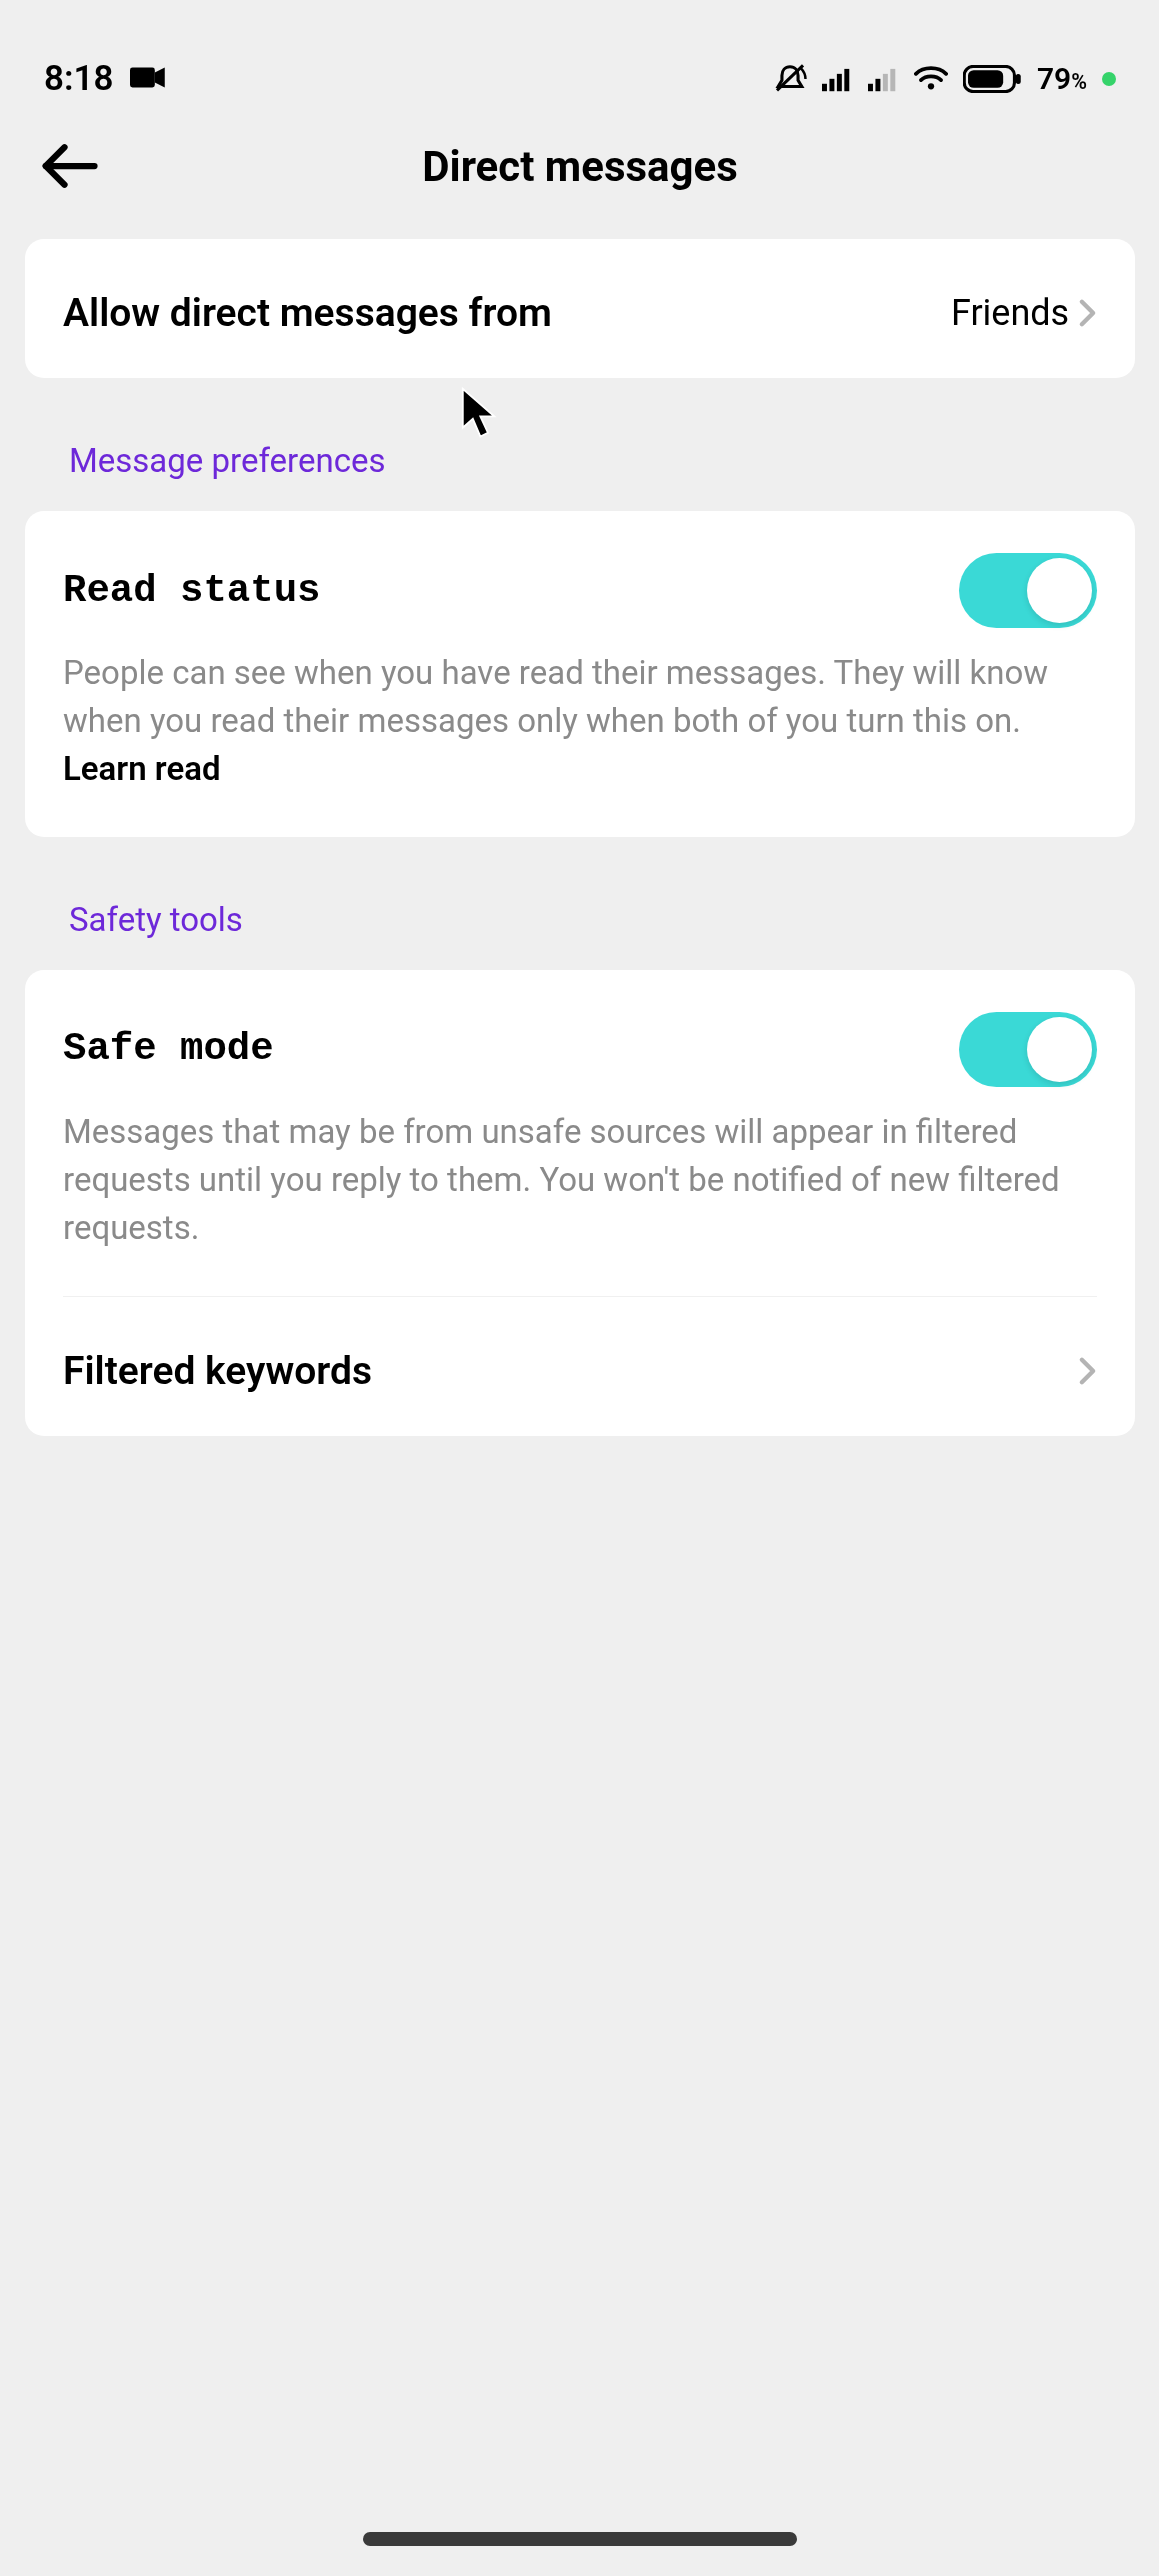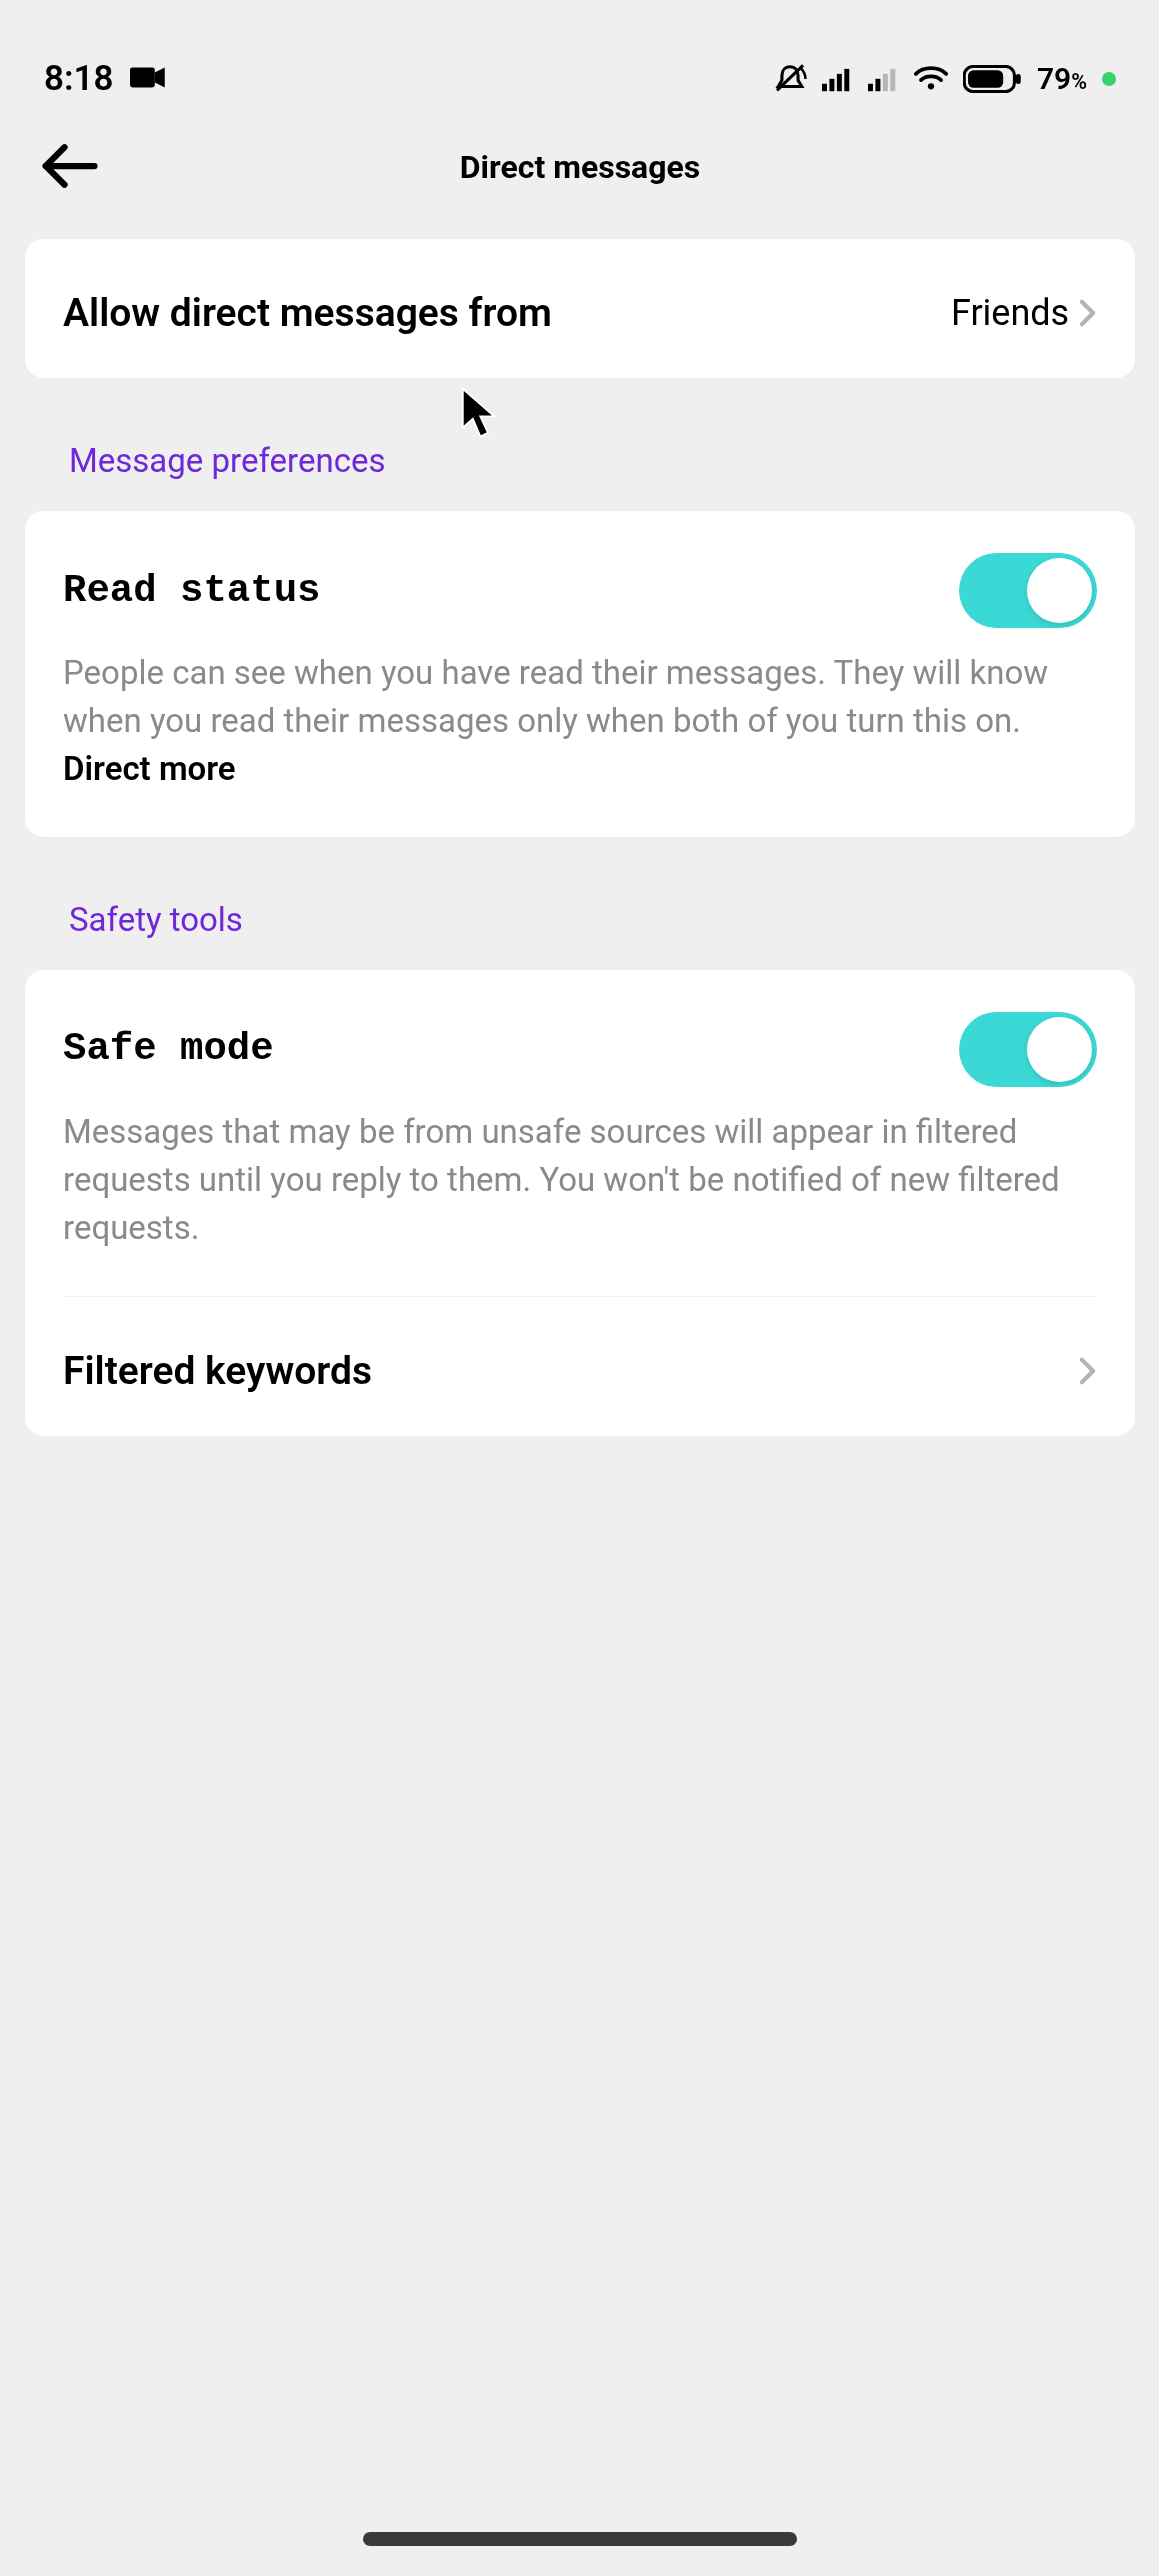--- a/index.html
+++ b/index.html
@@ -40,21 +40,21 @@
   }
   .back {
     position: absolute;
     left: 38px;
     top: 50%;
     transform: translateY(-50%);
   }
   .header-title {
     flex: 1;
     text-align: center;
-    font-size: 32px;
+    font-size: 42px;
     font-weight: 700;
   }
 
   
   .page {
     padding: 19px 25px 0 25px;
   }
   .card {
     background: #fff;
     border-radius: 19px;
@@ -246,21 +246,21 @@
 
   <div class="card">
     <div class="row-stack">
       <div class="row-stack-head">
         <div class="row-title">Read status</div>
         <div class="toggle">
           <div class="knob"></div>
         </div>
       </div>
       <div class="desc">
-        <span>People can see when you have read their messages. They will know when you read their messages only when both of you turn this on. </span><span class="learn-more">Direct more</span>
+        <span>People can see when you have read their messages. They will know when you read their messages only when both of you turn this on. </span><span class="learn-more">Learn read</span>
       </div>
     </div>
   </div>
 
   <div class="section-label">Safety tools</div>
 
   <div class="card">
     <div class="row-stack">
       <div class="row-stack-head">
         <div class="row-title">Safe mode</div>

